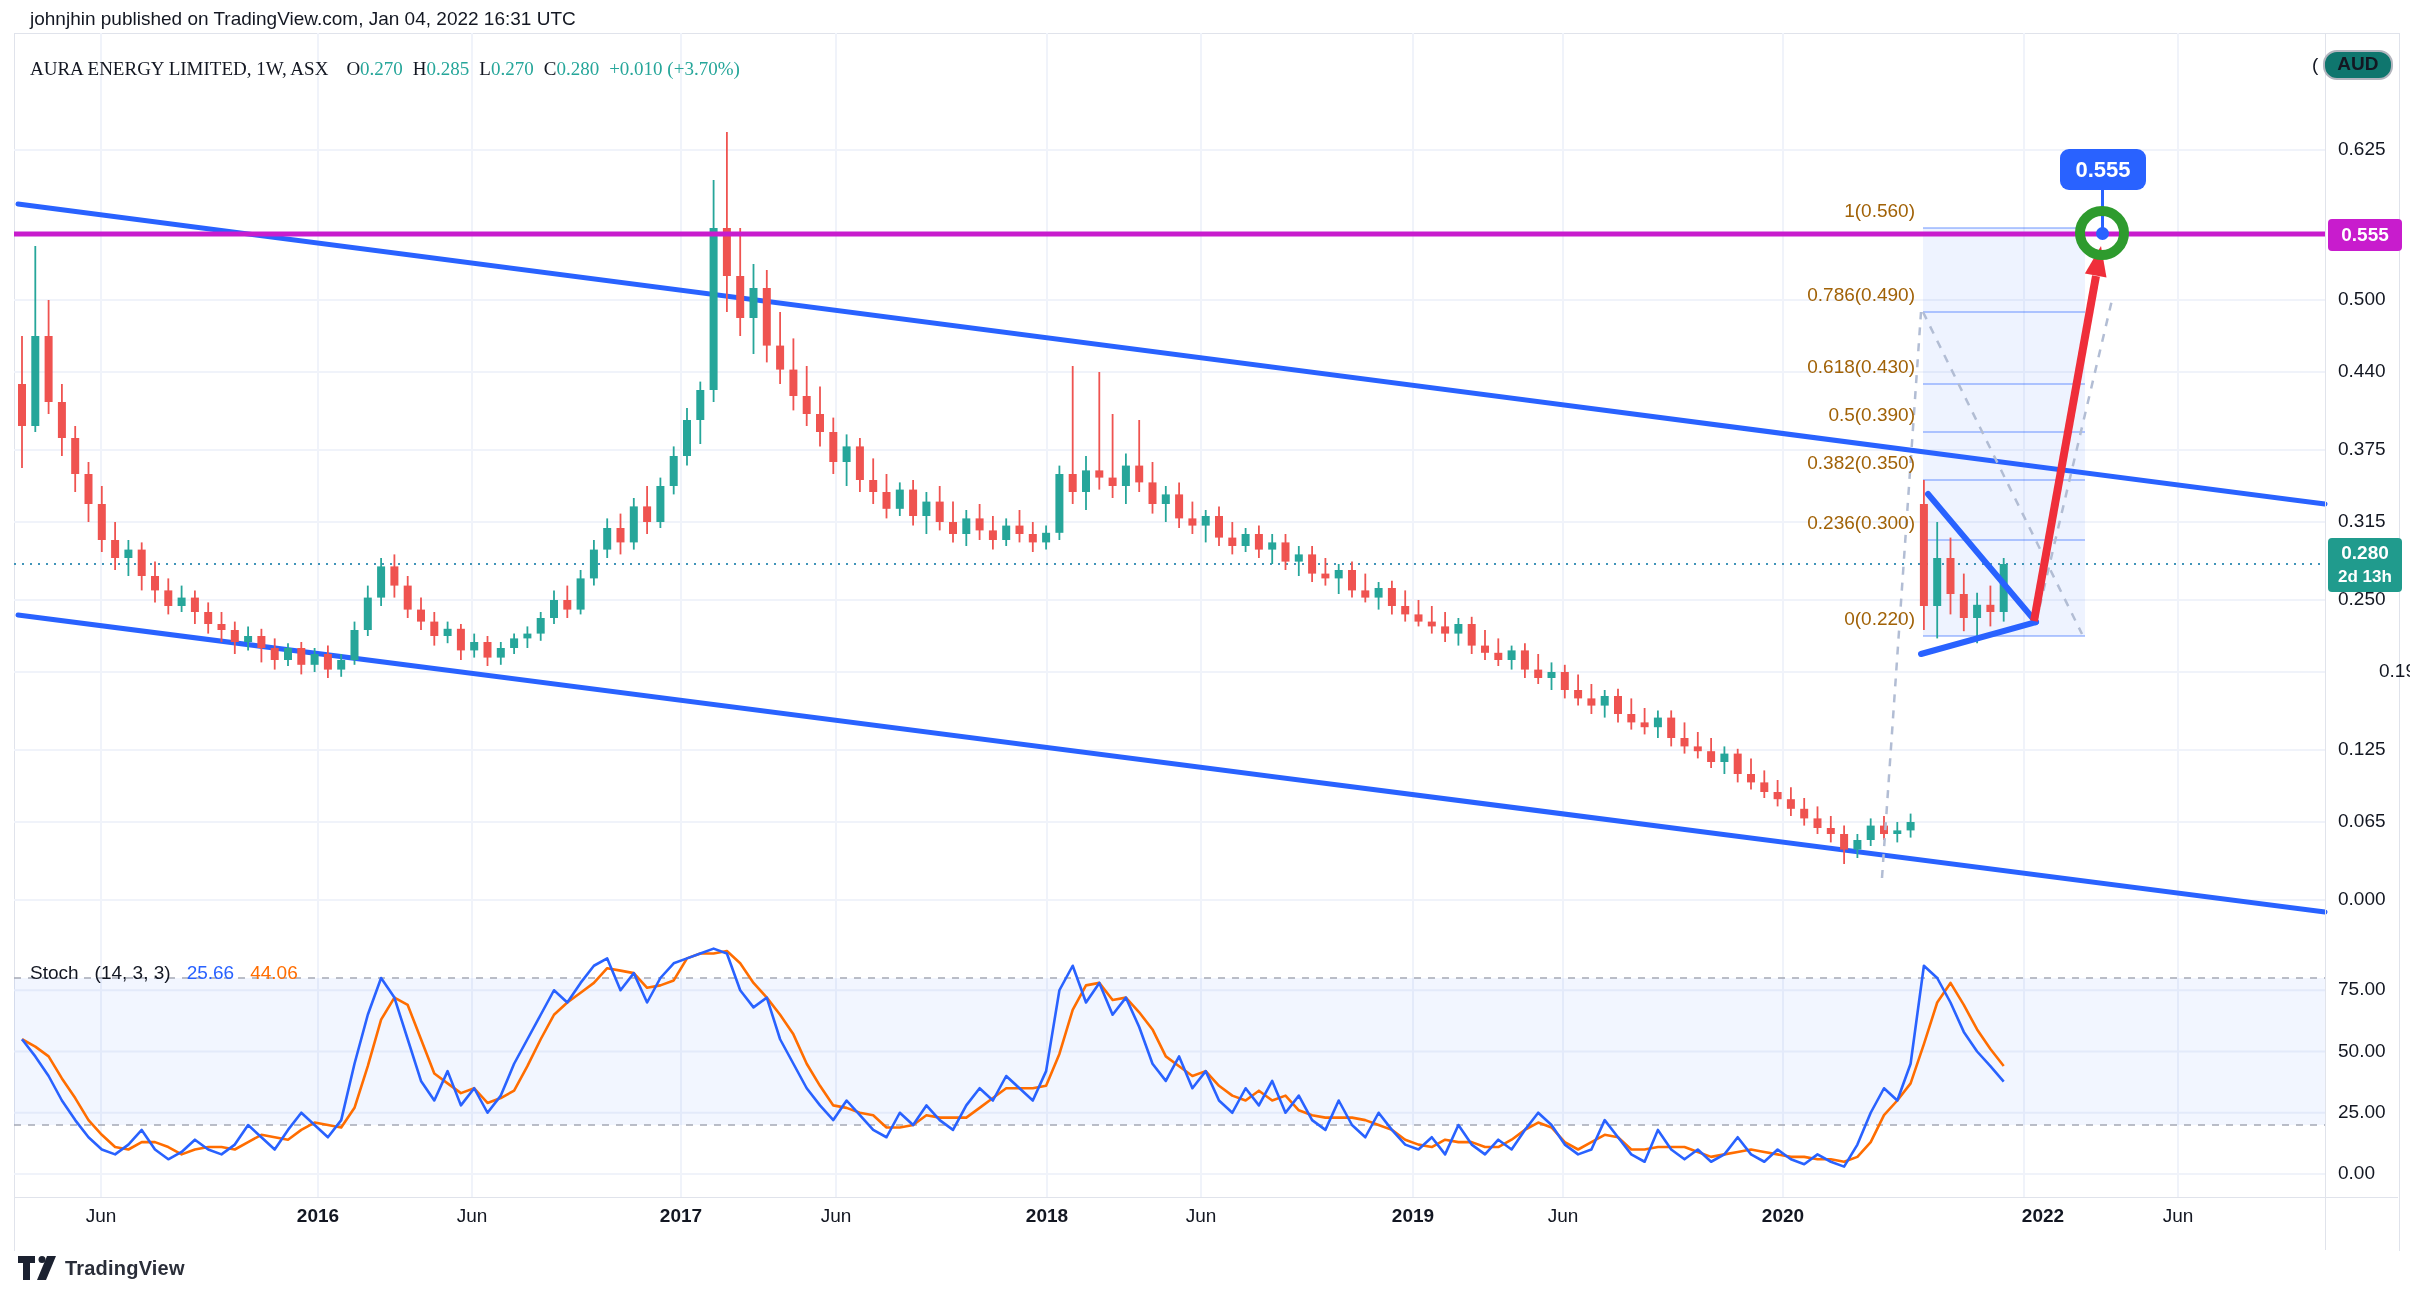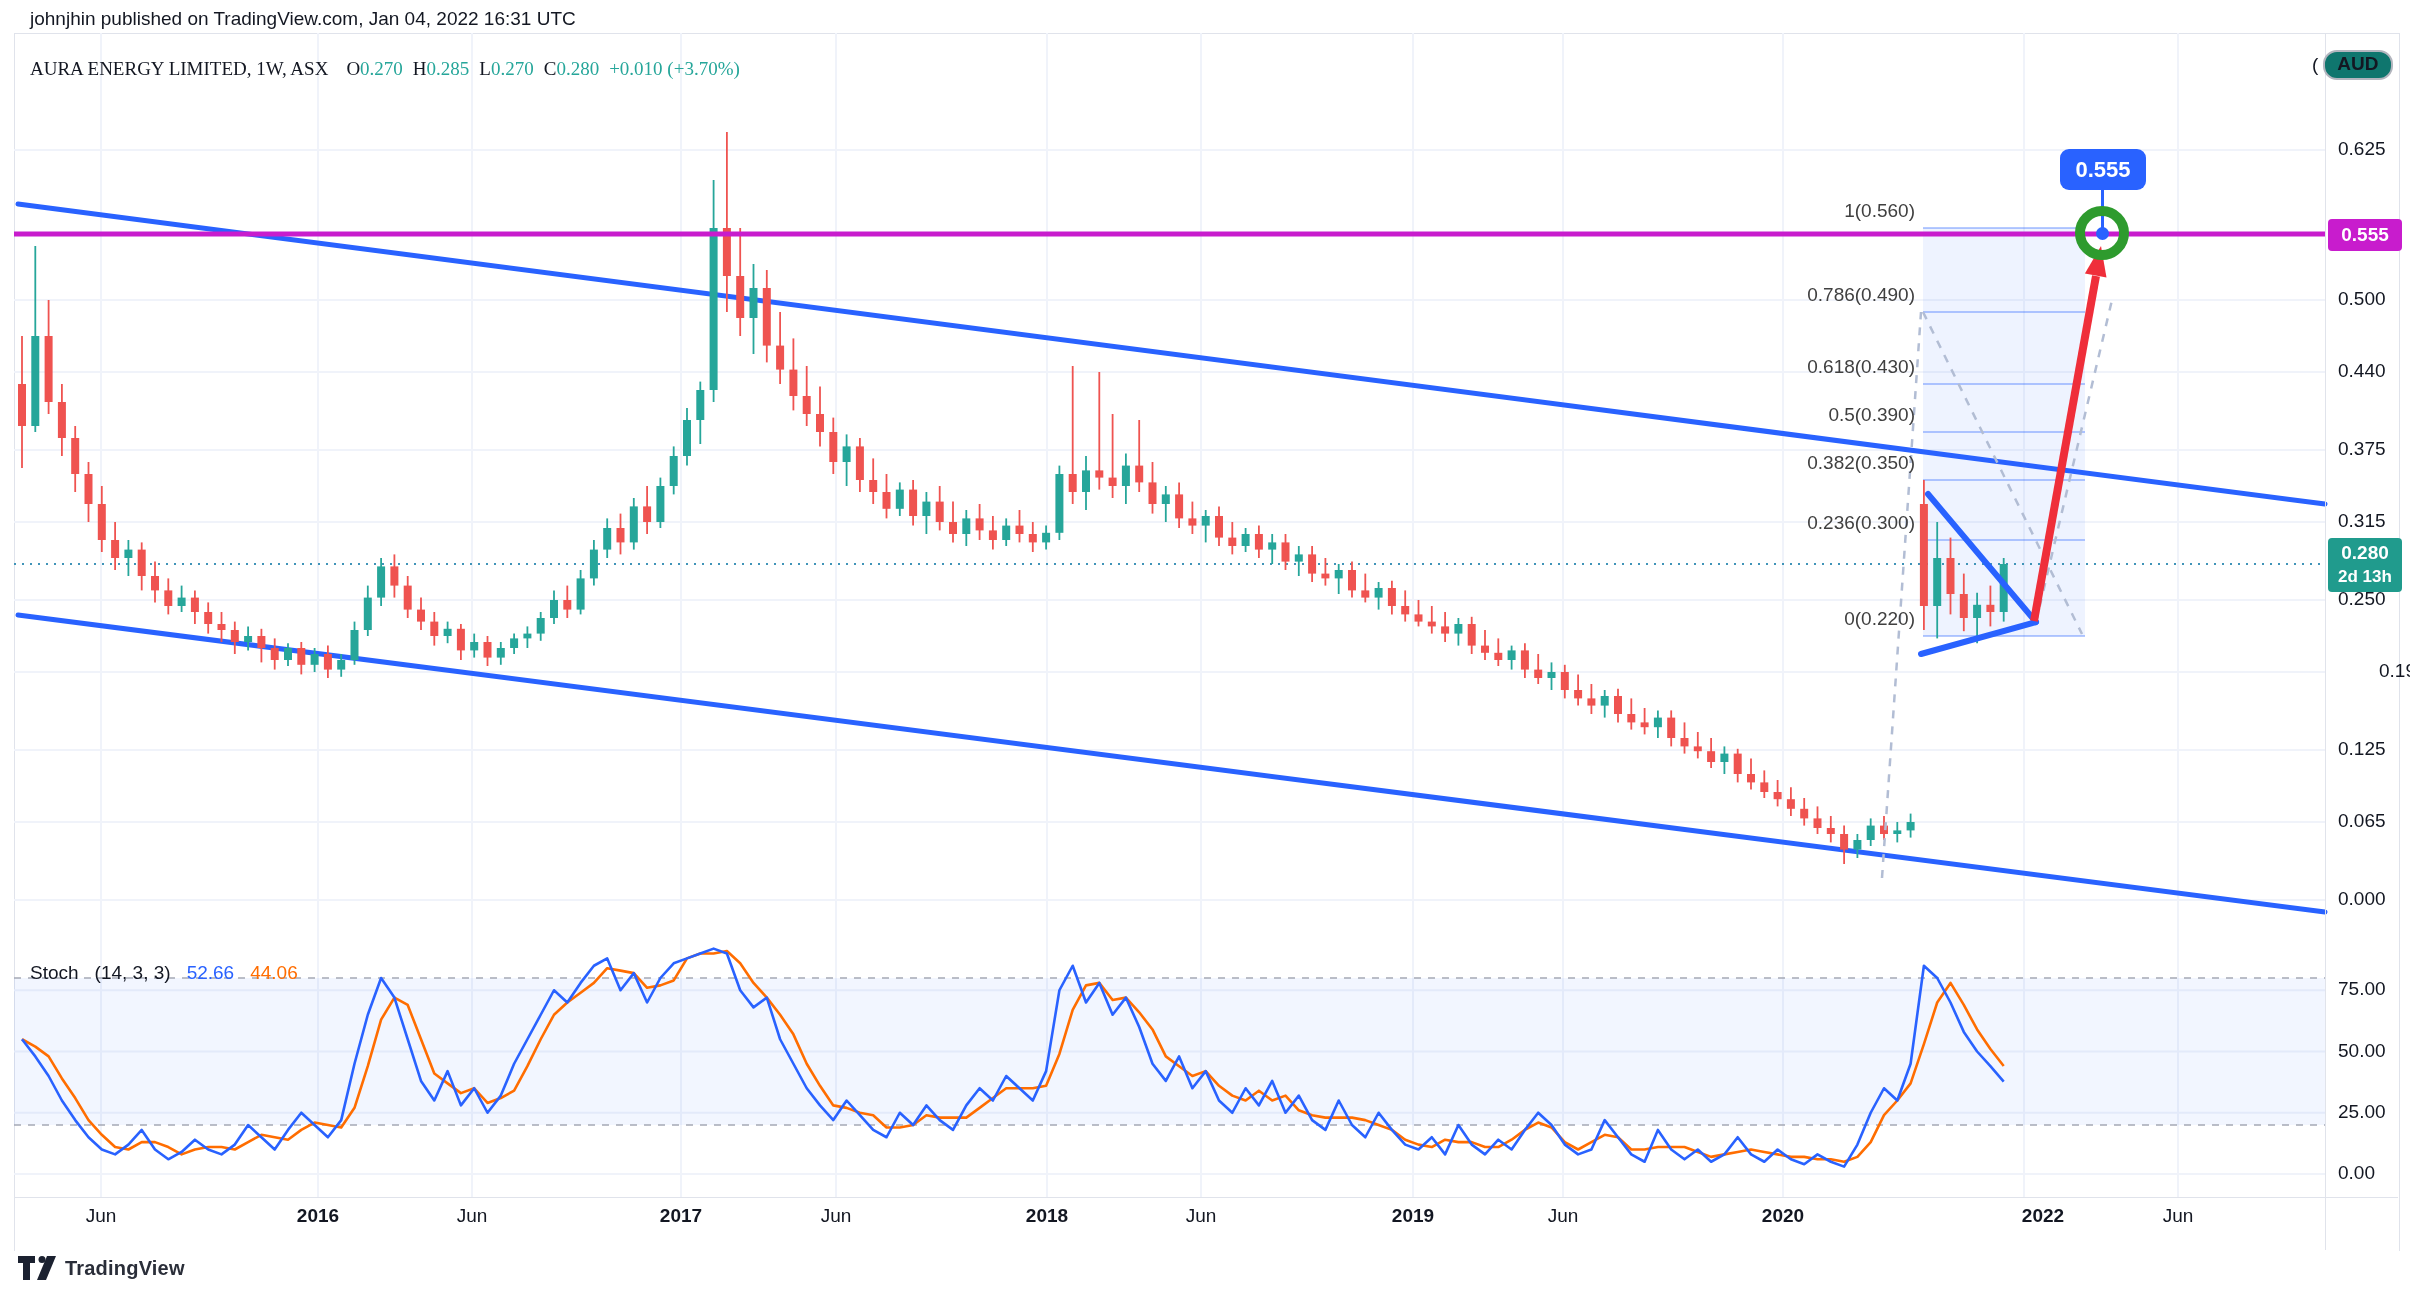--- a/index.html
+++ b/index.html
@@ -17,21 +17,21 @@
   #legend-row .lbl{color:#131722;}
   #legend-row .val{color:#26a69a;}
   #legend-row .chg{color:#26a69a;}
   
   #stoch-legend{position:absolute;left:30px;top:962px;display:flex;align-items:baseline;gap:16px;font-size:19px;}
   #stoch-legend .k{color:#2962ff;}
   #stoch-legend .d{color:#ff6d00;}
   
   .ax-label{position:absolute;font-size:19px;color:#131722;white-space:nowrap;}
   #time-axis .ax-label{transform:translateX(-50%);}
-  .fib-label{position:absolute;width:300px;text-align:right;font-size:19px;color:#404040;white-space:nowrap;}
+  .fib-label{position:absolute;width:300px;text-align:right;font-size:19px;color:#a16207;white-space:nowrap;}
   
   #price-sep{position:absolute;left:2325px;top:33px;width:1px;height:1217px;background:#e0e3eb;}
   #time-sep{position:absolute;left:14px;top:1197px;width:2384px;height:1px;background:#e0e3eb;}
   
   #currency-wrap{position:absolute;left:2312px;top:50px;display:flex;align-items:center;gap:5px;font-size:19px;color:#131722;}
   #currency-pill{border:2px solid #b2b5be;border-radius:14px;padding:1px 12px 3px 12px;background:#0f766e;font-weight:bold;}
   
   .scale-badge{position:absolute;left:2328px;width:74px;text-align:center;color:#fff;border-radius:4px;
                font-size:19px;font-weight:700;}
   #badge-0555{top:219px;height:32px;line-height:32px;background:#c81ccd;}
@@ -440,21 +440,21 @@
       <div class="fib-label" style="left: 1615px; top: 356px;">0.618(0.430)</div>
       <div class="fib-label" style="left: 1615px; top: 404px;">0.5(0.390)</div>
       <div class="fib-label" style="left: 1615px; top: 452px; text-align: right;">0.382(0.350)</div>
       <div class="fib-label" style="left: 1615px; top: 512px;">0.236(0.300)</div>
       <div class="fib-label" style="left: 1615px; top: 608px;">0(0.220)</div>
     </div>
 
   <div id="stoch-legend">
     <span>Stoch</span>
     <span>(14, 3, 3)</span>
-    <span class="k">52.66</span>
+    <span class="k">25.66</span>
     <span class="d">44.06</span>
   </div>
 
   <div id="price-sep"></div>
   <div id="time-sep"></div>
 
   <div id="currency-wrap">
     <span>(</span>
     <span id="currency-pill">AUD</span>
   </div>

